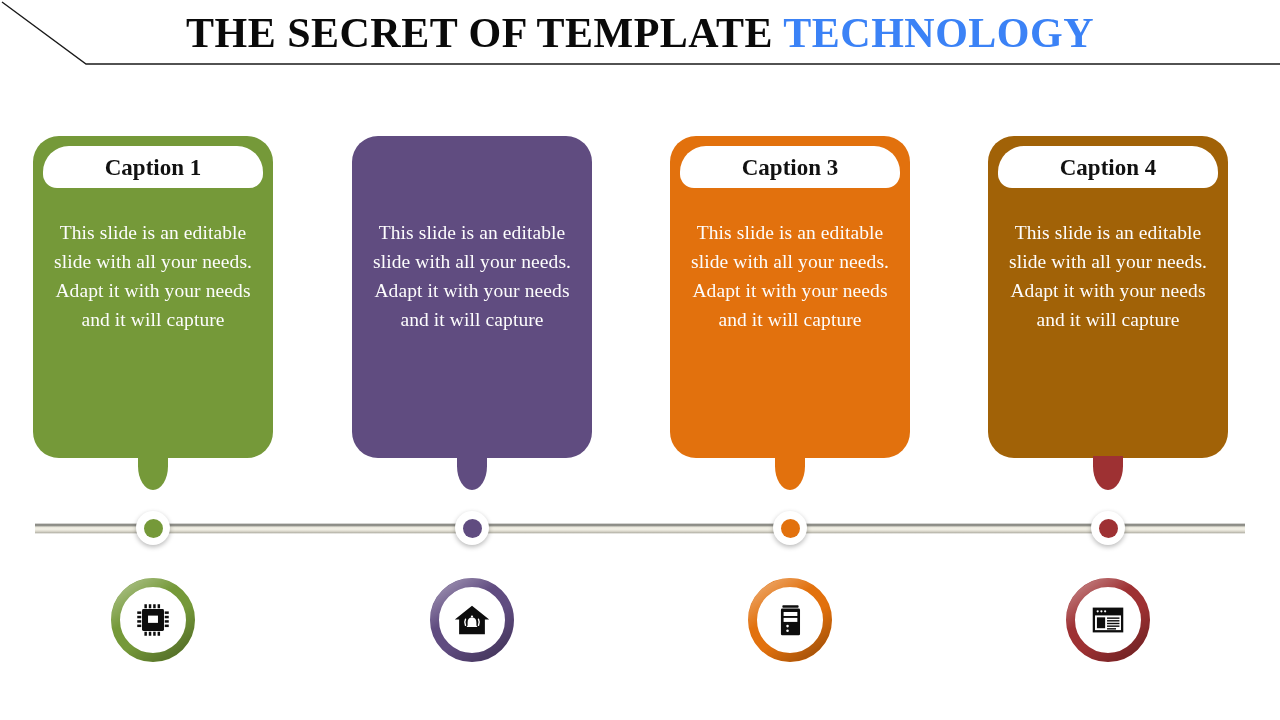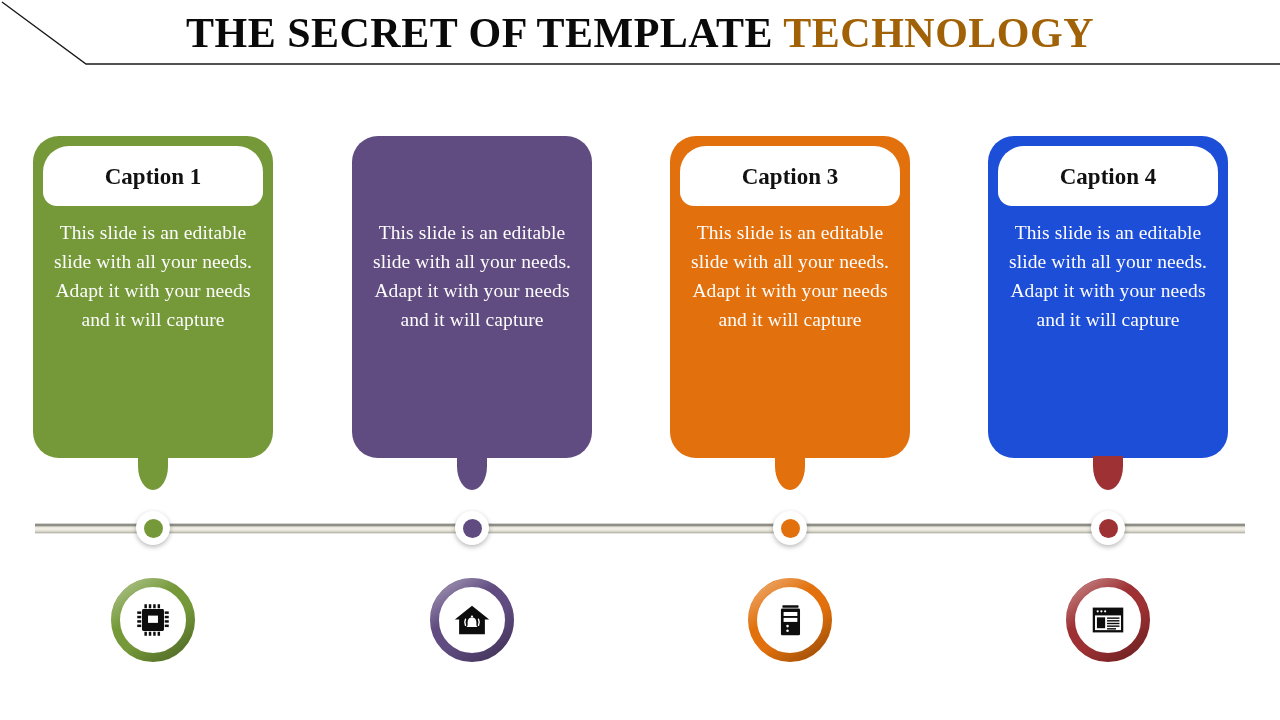--- a/index.html
+++ b/index.html
@@ -31,34 +31,34 @@
     width:1280px;
     text-align:center;
     font-family:"Liberation Serif", serif;
     font-weight:bold;
     font-size:42px;
     letter-spacing:0.5px;
     line-height:50px;
     color:#0a0a0a;
     white-space:nowrap;
   }
-  .title-accent { color:#a16207; }
+  .title-accent { color:#3b82f6; }
 
   
   .card {
     position:absolute;
     top:136px;
     width:240px;
     height:322px;
     border-radius:26px;
   }
   .card-pill {
     position:absolute;
     left:10px; top:10px;
-    width:220px; height:60px;
+    width:220px; height:42px;
     background:#ffffff;
     border-radius:26px 26px 14px 14px;
     display:flex;
     align-items:center;
     justify-content:center;
   }
   .card-pill-text {
     font-family:"Liberation Serif", serif;
     font-weight:bold;
     font-size:23px;
@@ -257,21 +257,21 @@
           <svg viewBox="0 0 44 44" width="42" height="42">
       <rect x="14" y="6.5" width="17" height="2.6" rx="0.8" fill="#0d0d0d"></rect>
       <rect x="12.5" y="10" width="20" height="28" rx="1.4" fill="#0d0d0d"></rect>
       <rect x="15.3" y="13.6" width="14.4" height="4.2" fill="#ffffff"></rect>
       <rect x="15.3" y="19.8" width="14.4" height="4.2" fill="#ffffff"></rect>
       <circle cx="19.4" cy="28.4" r="1.35" fill="#ffffff"></circle>
       <circle cx="19.4" cy="33.2" r="1.35" fill="#ffffff"></circle>
     </svg>
         </div>
       </div>
-      <div class="card" style="left: 988px; background: #1d4ed8; color: rgb(158, 49, 51);">
+      <div class="card" style="left: 988px; background: #a16207; color: rgb(158, 49, 51);">
         <div class="card-pill">
           <span class="card-pill-text">Caption 4</span>
         </div>
         <div class="card-body">This slide is an editable slide with all your needs. Adapt it with your needs and it will capture</div>
         <div class="card-tip"></div>
       </div>
       <div class="node" style="left: 1108px;">
         <div class="node-dot" style="background:#9e3133"></div>
       </div>
       <div class="icon-ring" style="left: 1108px; color: rgb(158, 49, 51);">

